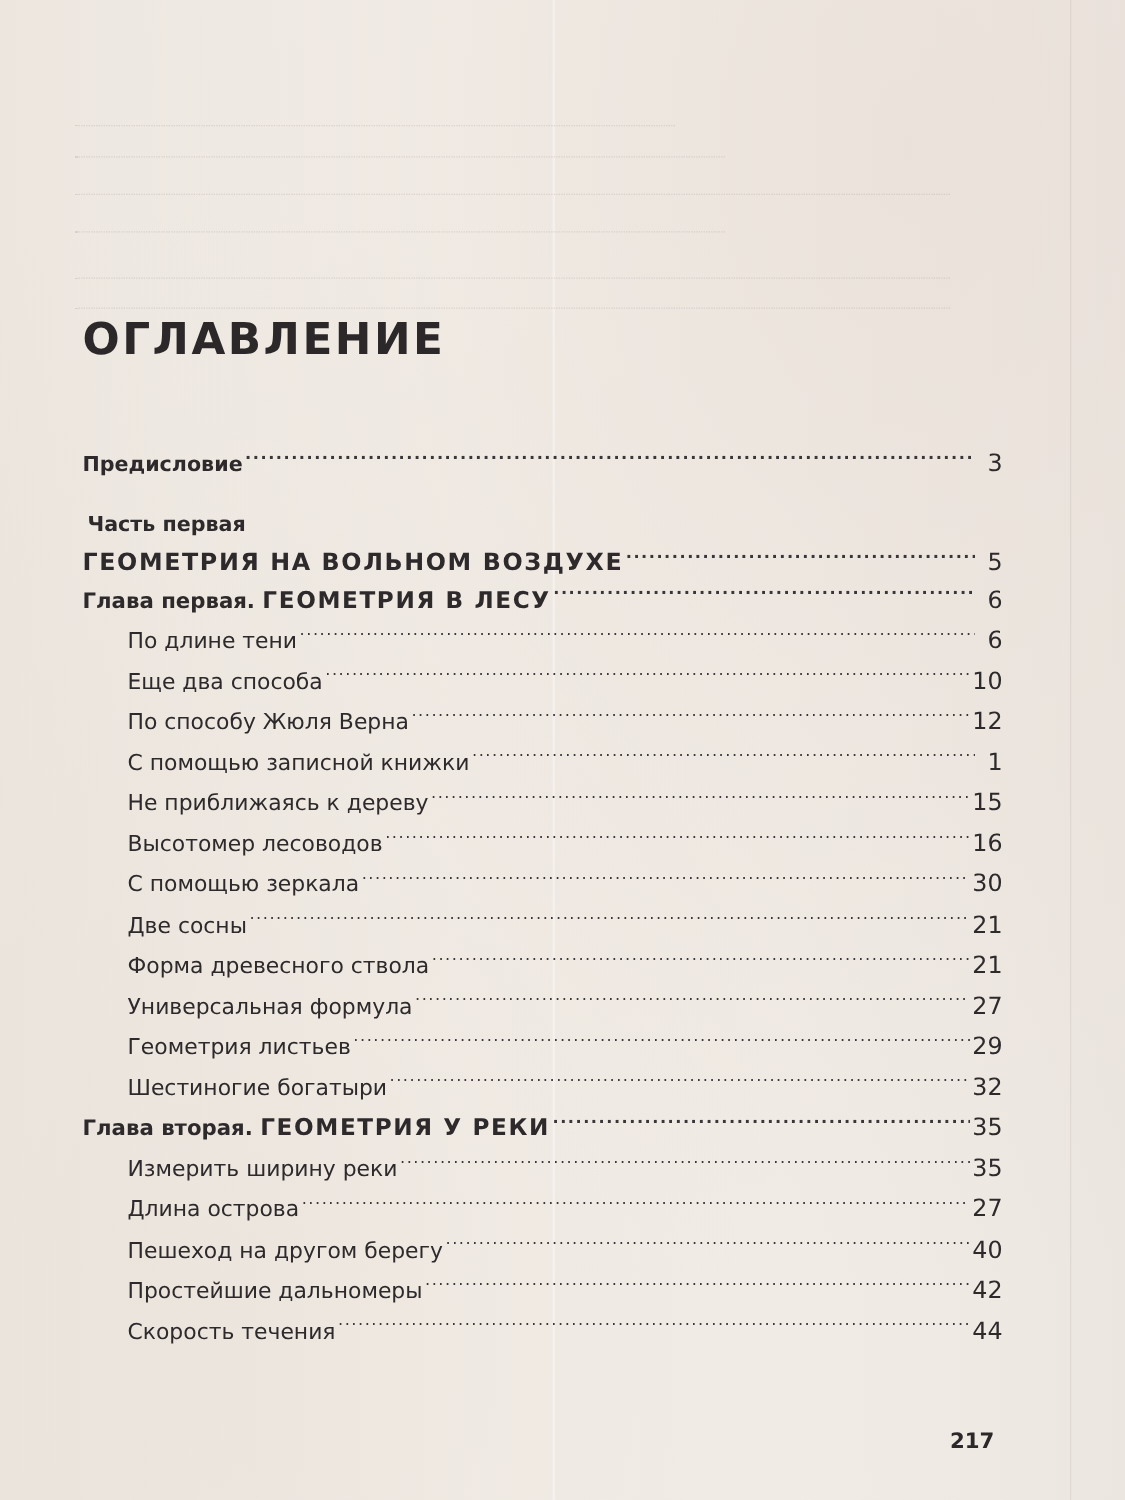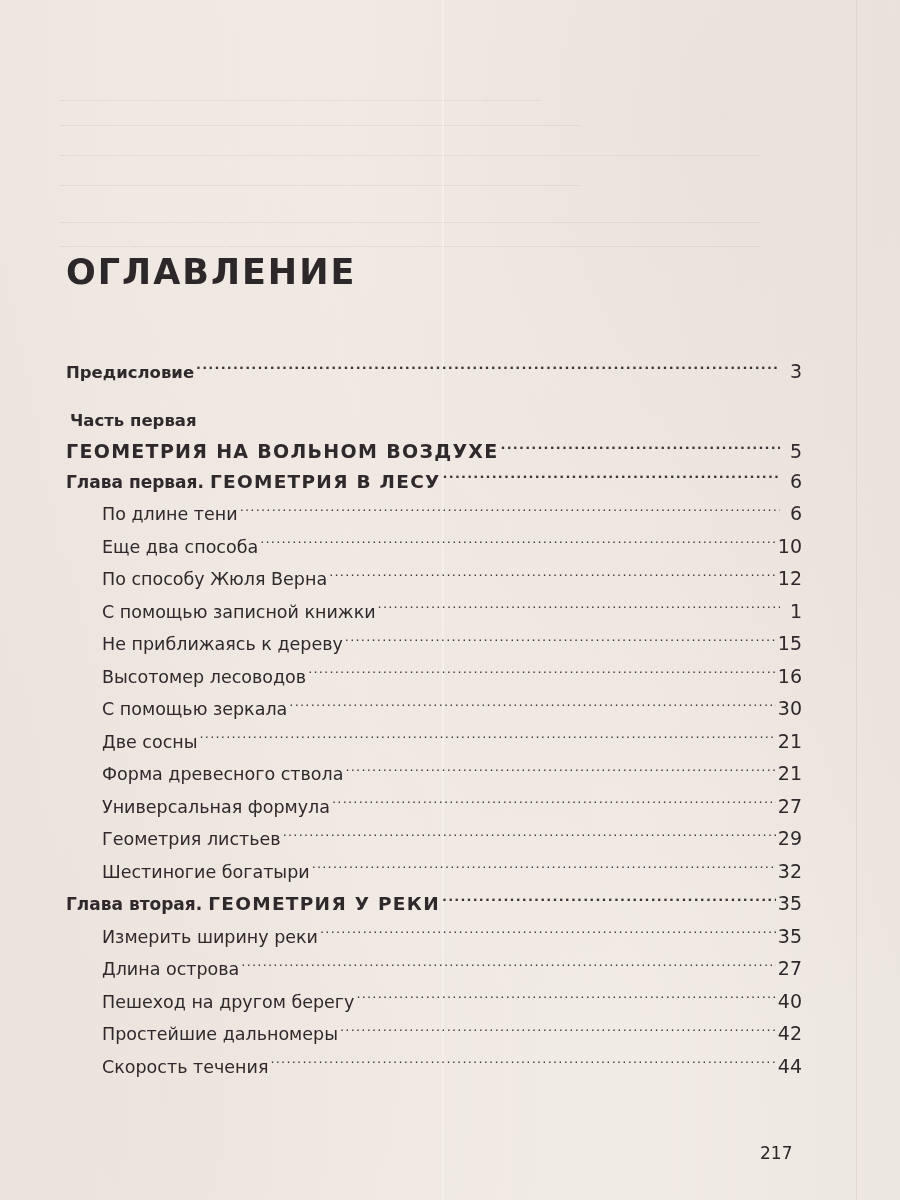--- a/index.html
+++ b/index.html
@@ -124,21 +124,21 @@
       letter-spacing: 1.3px;
     }
     .row.chapter .page { font-weight: normal; }
     .row.section {
       padding-left: 36px;
     }
     .folio {
       position: absolute;
       left: 760px;
       top: 1143px;
-      font-weight: normal;
+      font-weight: bold;
       font-size: 17px;
       color: #2c282a;
     }
   </style>
 </head>
 <body>
 
 <div class="page-texture"></div>
 <div class="fold-line"></div>
 <div class="right-edge-line"></div>

